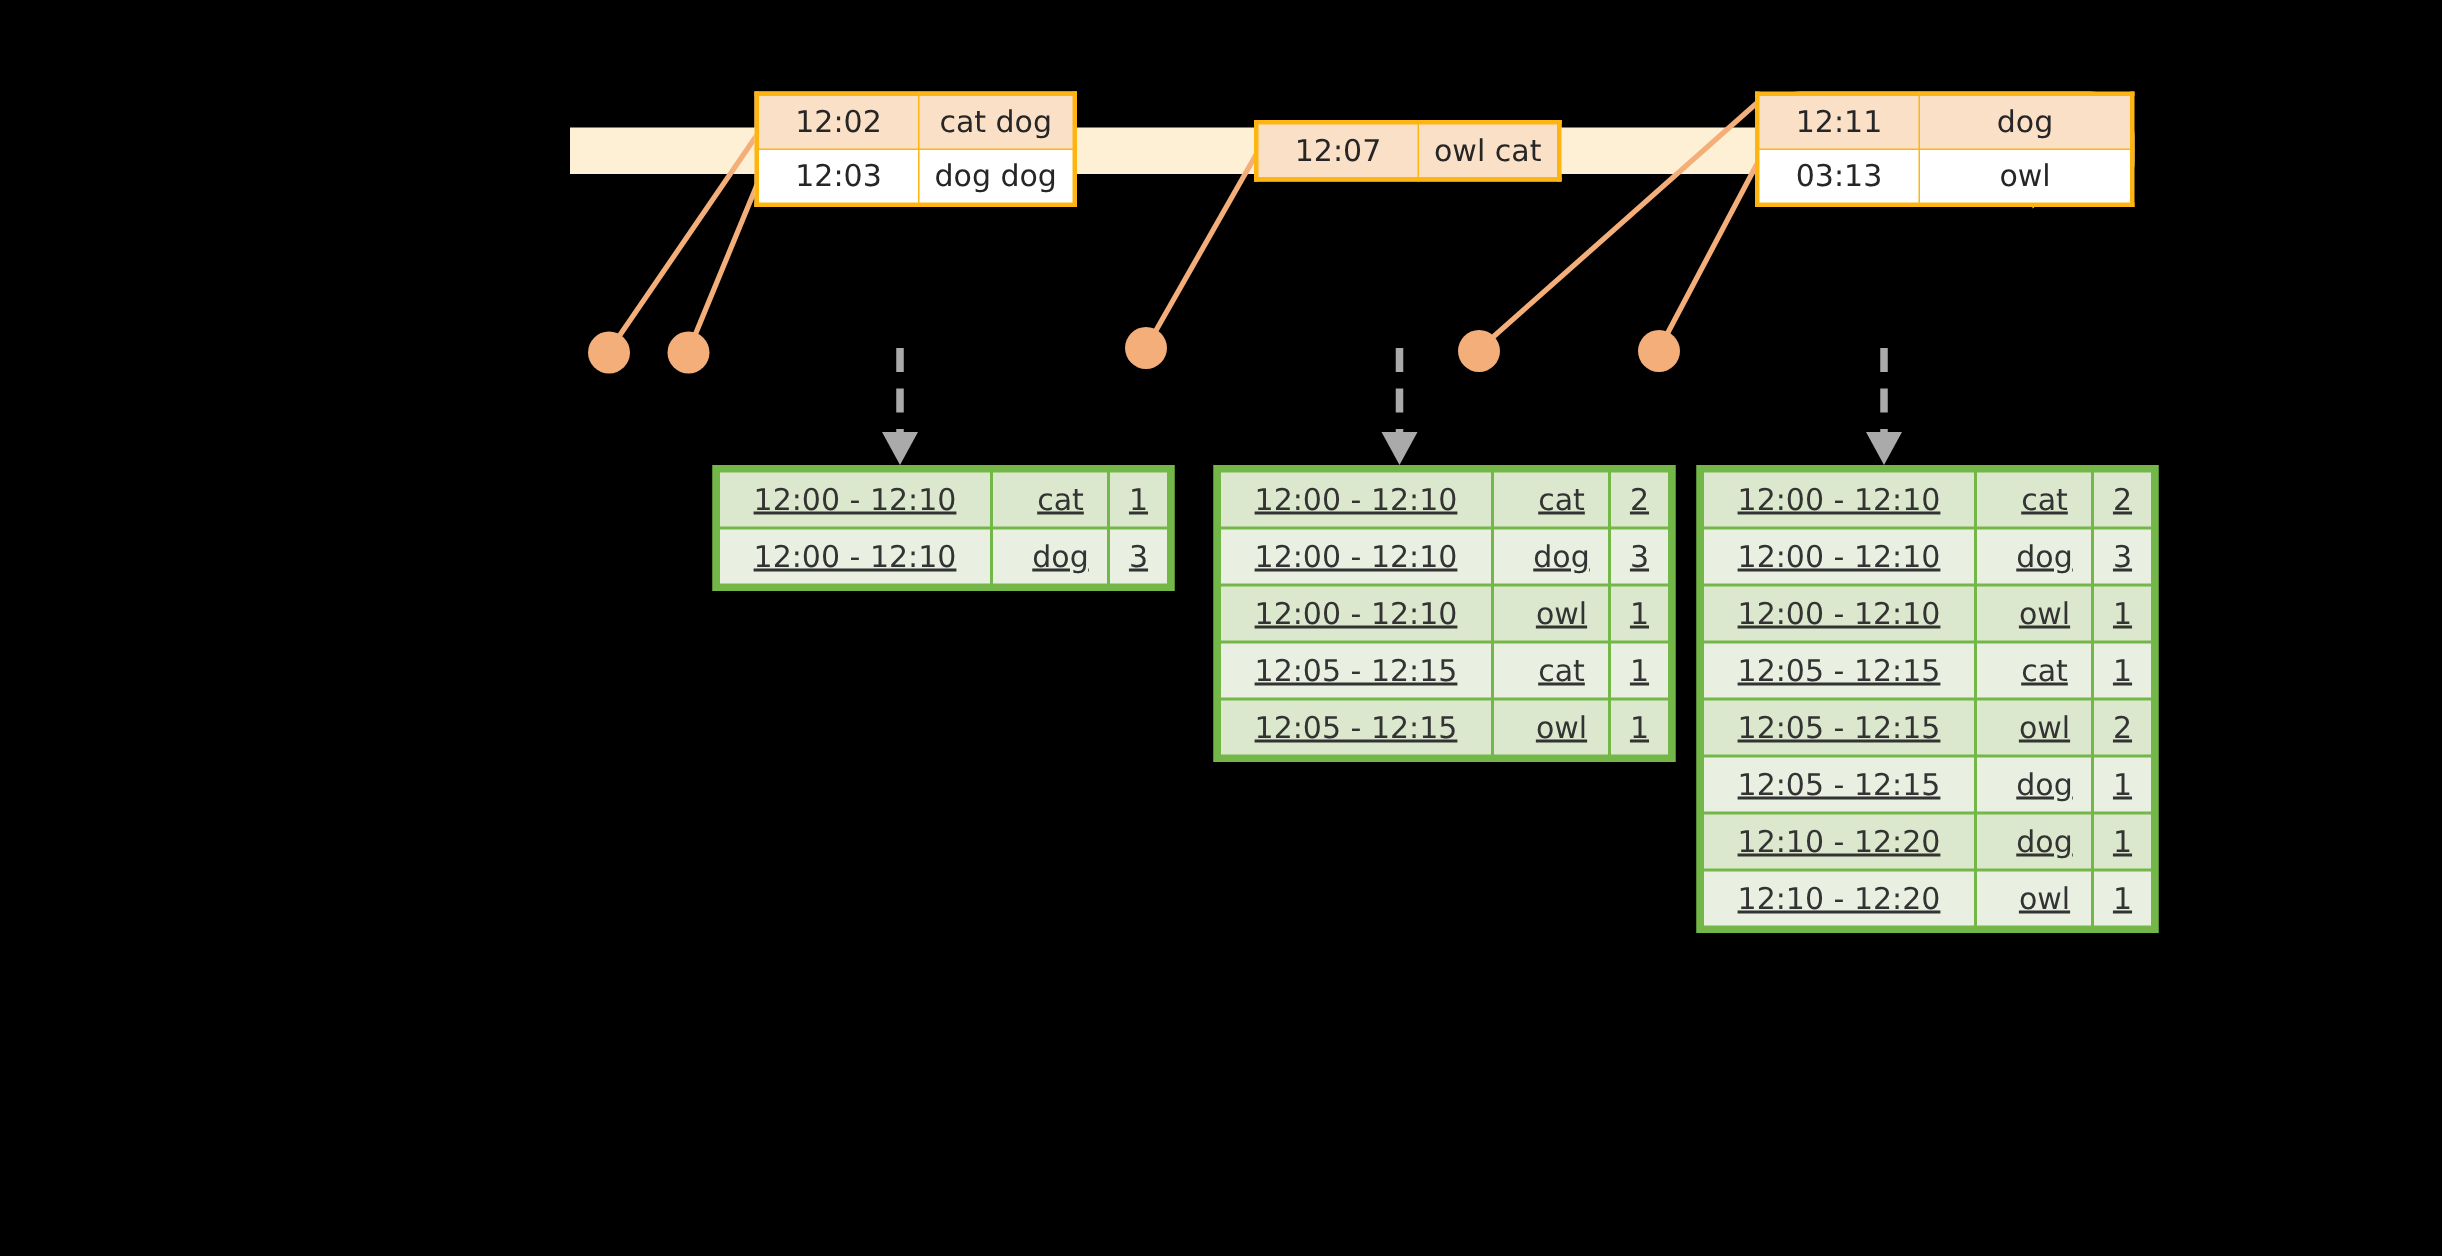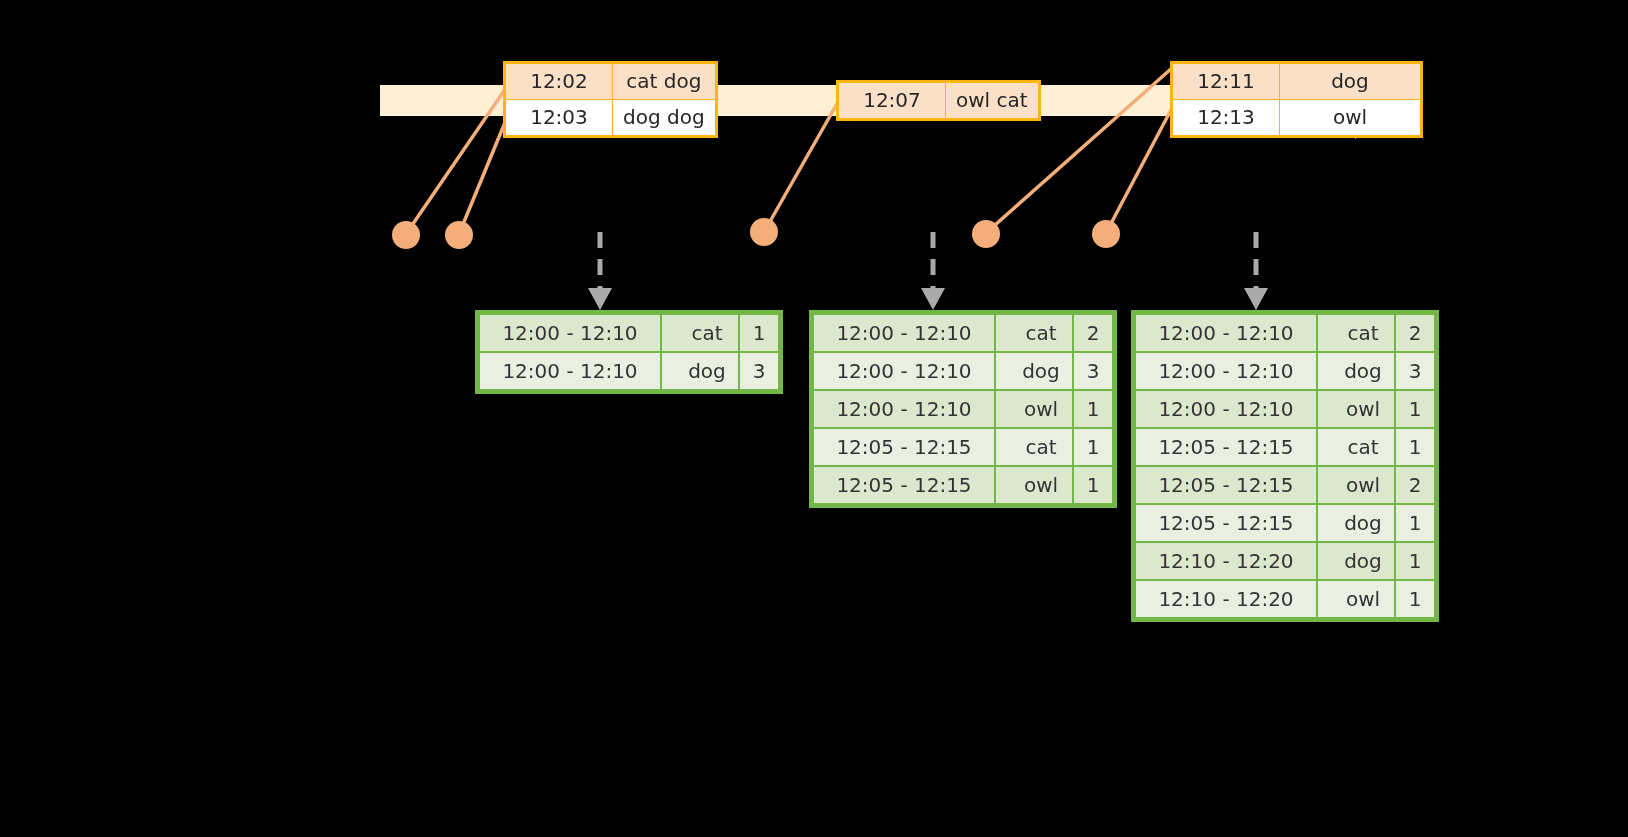--- a/index.html
+++ b/index.html
@@ -60,20 +60,21 @@
     background: #74B749;
     font-size: 20px;
     color: #333333;
     z-index: 6;
   }
   .res-table td {
     padding: 6px 10px;
     text-align: center;
     white-space: nowrap;
     line-height: 1.2;
+    text-decoration: underline;
   }
   .res-table tr.even td { background: #DCE8CD; }
   .res-table tr.odd  td { background: #E9F0E2; }
   .res-table td.c-win { min-width: 160px; }
   .res-table td.c-key { min-width: 42px; padding-left: 24px; }
   .res-table td.c-cnt { min-width: 18px; }
 </style>
 </head>
 <body>
 
@@ -139,21 +140,21 @@
     </tbody>
   </table>
 
   <table class="evt-table" style="left:1170px; top:61px;border-radius:30px;">
     <tbody>
       <tr class="shade">
         <td class="col-time">12:11</td>
         <td class="col-words" style="min-width:120px;">dog</td>
       </tr>
       <tr class="plain">
-        <td class="col-time">12:13</td>
+        <td class="col-time">03:13</td>
         <td class="col-words" style="min-width:120px;">owl</td>
       </tr>
     </tbody>
   </table>
 
   <table class="res-table" style="left:475px; top:310px;">
     <tbody>
       <tr class="even">
         <td class="c-win">12:00 - 12:10</td>
         <td class="c-key">cat</td>

